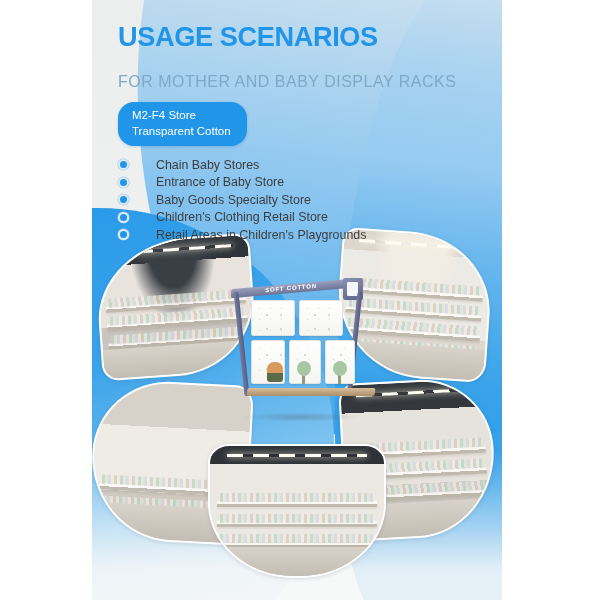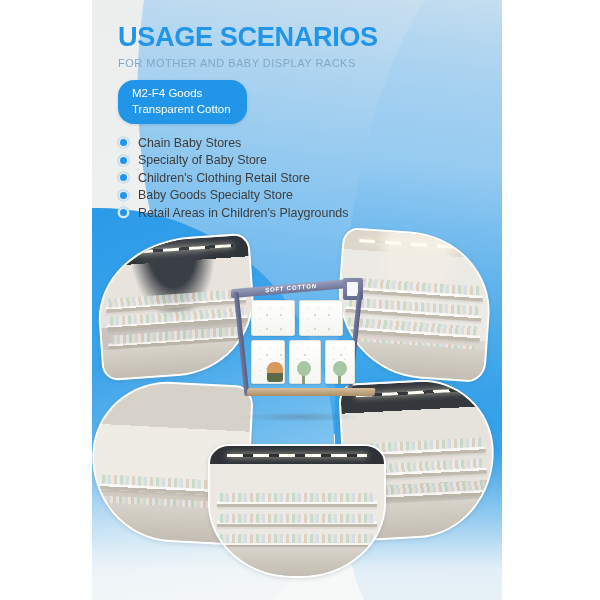--- a/index.html
+++ b/index.html
@@ -64,22 +64,22 @@
     font-weight: 700;
     letter-spacing: -0.4px;
     color: #2196e8;
     line-height: 1.05;
     font-stretch: condensed;
     transform: scaleX(.97);
     transform-origin: left center;
     white-space: nowrap;
   }
   .subtitle {
-    margin-top: 6px;
-    font-size: 11px;
+    margin-top: 22px;
+    font-size: 16px;
     letter-spacing: .5px;
     color: #7fa9c6;
     white-space: nowrap;
   }
   .badge {
     display: inline-block;
     margin-top: 11px;
     padding: 6px 16px 7px 14px;
     background: #2196e8;
     color: #fff;
@@ -87,21 +87,21 @@
     font-size: 11.5px;
     line-height: 1.32;
     box-shadow: 0 1px 3px rgba(0,60,120,.18);
   }
 
   
   .bullets { margin-top: 12px; }
   .bullet-row {
     display: flex;
     align-items: center;
-    gap: 9px;
+    gap: 27px;
     margin-bottom: 3.5px;
   }
   .dot {
     flex: 0 0 auto;
     width: 11px; height: 11px;
     border-radius: 50%;
     background: #2196e8;
     border: 2px solid #ddeaf4;
     box-shadow: 0 0 0 .6px #9fc9e6;
   }
@@ -272,40 +272,40 @@
   <div class="bg-blue-topright"></div>
   <div class="bg-blue-rightband"></div>
   <div class="bg-blue-left"></div>
   <div class="bg-white-bottom"></div>
 
   <div class="header">
     <div class="title">USAGE SCENARIOS</div>
     <div class="subtitle">FOR MOTHER AND BABY DISPLAY RACKS</div>
 
     <div class="badge">
-      <span>M2-F4 Goods</span><br>
+      <span>M2-F4 Store</span><br>
       <span>Transparent Cotton</span>
     </div>
 
     <div class="bullets">
       <div class="bullet-row">
         <span class="dot"></span>
         <span class="bullet-text">Chain Baby Stores</span>
       </div>
       <div class="bullet-row">
         <span class="dot"></span>
-        <span class="bullet-text">Specialty of Baby Store</span>
+        <span class="bullet-text">Entrance of Baby Store</span>
+      </div>
+      <div class="bullet-row">
+        <span class="dot"></span>
+        <span class="bullet-text">Baby Goods Specialty Store</span>
       </div>
       <div class="bullet-row">
         <span class="dot"></span>
         <span class="bullet-text">Children's Clothing Retail Store</span>
-      </div>
-      <div class="bullet-row">
-        <span class="dot"></span>
-        <span class="bullet-text">Baby Goods Specialty Store</span>
       </div>
       <div class="bullet-row">
         <span class="dot"></span>
         <span class="bullet-text">Retail Areas in Children's Playgrounds</span>
       </div>
     </div>
   </div>
 
   <div class="collage">
 

